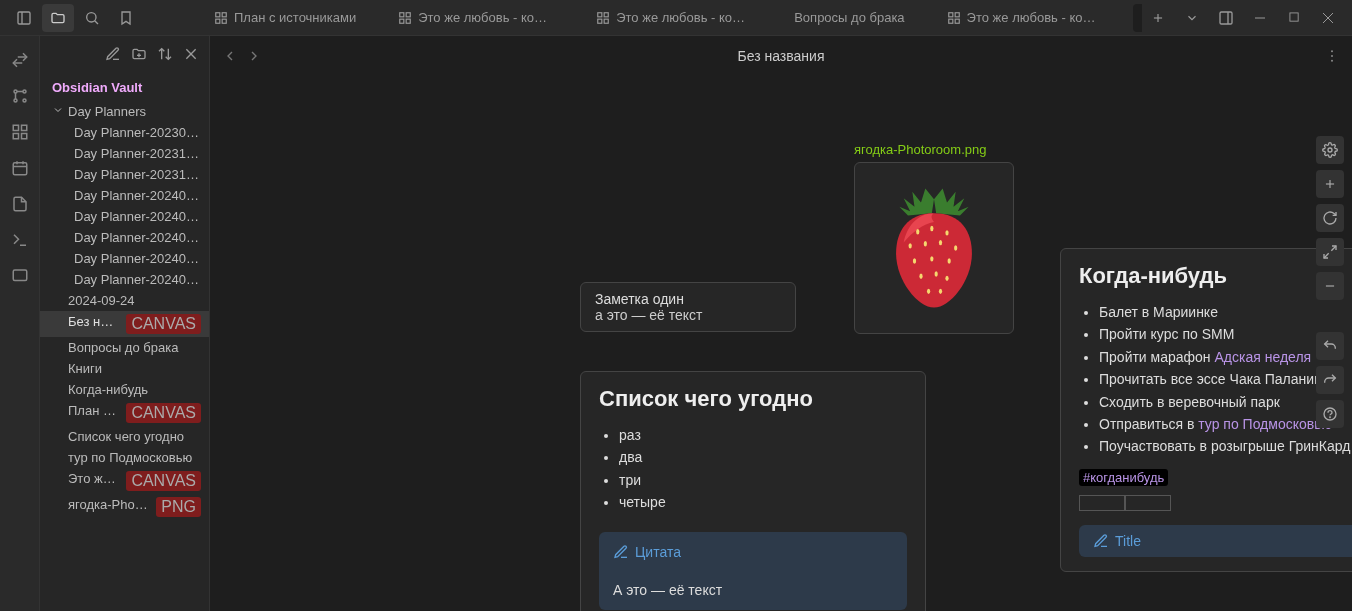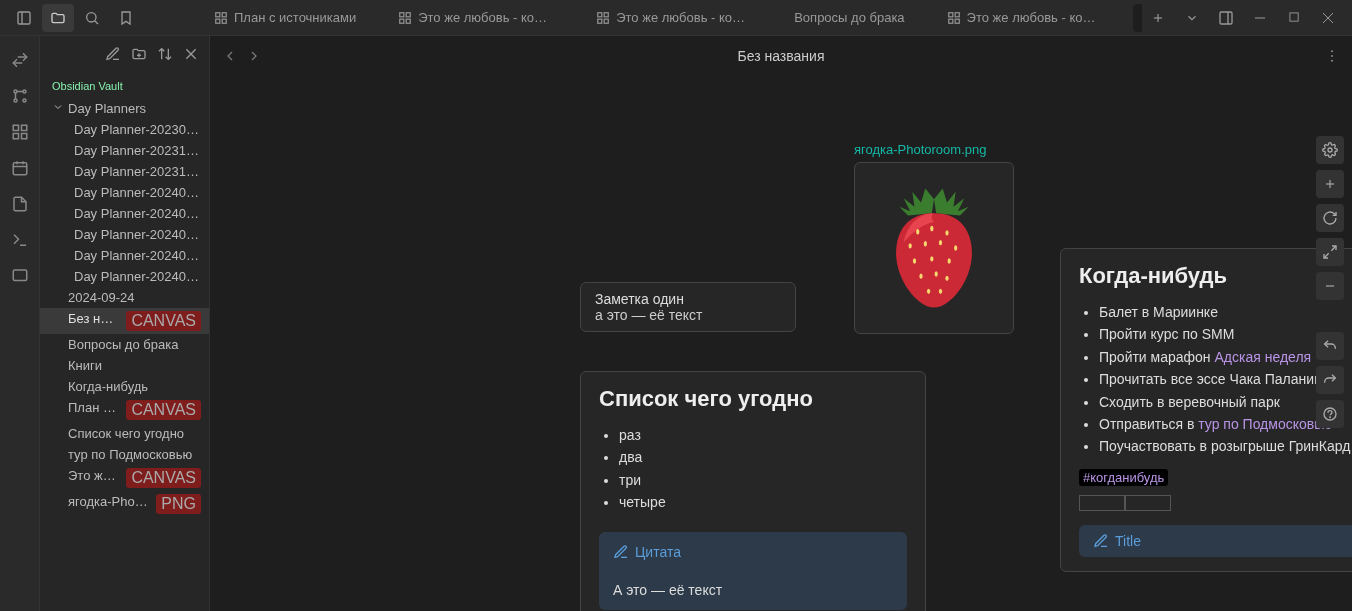--- a/index.html
+++ b/index.html
@@ -13,21 +13,21 @@
 .tab.active{background:#1e1e1e;color:#ddd}
 .tab-icon{width:14px;height:14px;flex-shrink:0}
 .tab-label{overflow:hidden;text-overflow:ellipsis;font-size:13px}
 .win-controls{display:flex;gap:2px;margin-left:auto}
 .main{display:flex;height:575px}
 .left-rail{width:40px;background:#2a2a2a;display:flex;flex-direction:column;padding-top:8px;gap:4px;border-right:1px solid #333}
 .rail-btn{width:32px;height:32px;margin:0 auto;display:flex;align-items:center;justify-content:center;color:#888;cursor:pointer;border-radius:4px}
 .sidebar{width:170px;background:#262626;display:flex;flex-direction:column;border-right:1px solid #333}
 .sidebar-actions{display:flex;gap:8px;padding:10px 8px;justify-content:flex-end}
 .sb-act{width:18px;height:18px;color:#999;cursor:pointer}
-.vault-name{padding:6px 12px;font-size:11px;color:#86efac;font-weight:400}
+.vault-name{padding:6px 12px;font-size:13px;color:#f0abfc;font-weight:700}
 .tree{flex:1;overflow-y:auto;padding-bottom:8px}
 .tree-item{display:flex;align-items:flex-start;padding:3px 8px 3px 12px;cursor:pointer;font-size:13px;color:#bbb;white-space:nowrap;gap:4px}
 .tree-item.active{background:#3a3a3a;color:#e0e0e0}
 .tree-item.indent-1{padding-left:28px}
 .tree-item.indent-2{padding-left:34px;overflow:hidden}
 .tree-item.indent-2 .ti-label{overflow:hidden;text-overflow:ellipsis}
 .chev{width:12px;height:12px;flex-shrink:0}
 .ti-label{flex:1;overflow:hidden;text-overflow:ellipsis}
 .badge{font-size:16px;padding:1px 5px;background:#7f1d1d;border-radius:3px;color:#aaa;margin-left:4px}
 .content{flex:1;background:#1e1e1e;position:relative;display:flex;flex-direction:column}
@@ -40,21 +40,21 @@
 .card{position:absolute;background:#262626;border:1px solid #444;border-radius:6px;overflow:hidden}
 .card-inner{padding:14px 18px}
 .card h2{font-size:22px;font-weight:700;color:#eee;margin-bottom:12px}
 .card ul{list-style:disc;padding-left:20px}
 .card li{font-size:14px;color:#ddd;line-height:1.6}
 .note-card{left:370px;top:206px;width:216px;height:50px}
 .note-card .card-inner{padding:8px 14px}
 .note-card .l1{font-size:14px;color:#ddd}
 .note-card .l2{font-size:14px;color:#ccc}
 .img-card{left:644px;top:86px;width:160px;height:172px}
-.img-card-label{position:absolute;left:644px;top:66px;font-size:13px;color:#14b8a6}
+.img-card-label{position:absolute;left:644px;top:66px;font-size:13px;color:#84cc16}
 .list-card{left:370px;top:295px;width:346px}
 .someday-card{left:850px;top:172px;width:342px}
 .callout{background:#2d3a4a;border-radius:6px;padding:12px 14px;margin-top:18px}
 .callout-title{display:flex;align-items:center;gap:6px;color:#5b9dd9;font-size:14px;font-weight:500;margin-bottom:22px}
 .callout-text{font-size:14px;color:#ddd}
 .link{color:#b994e6}
 .tag{color:#b994e6;font-size:13px;background:#000000;padding:1px 4px;border-radius:3px}
 .mini-table{display:flex;margin-top:10px}
 .mini-cell{width:46px;height:16px;border:1px solid #555}
 .strawberry{width:100%;height:100%;display:flex;align-items:center;justify-content:center}

